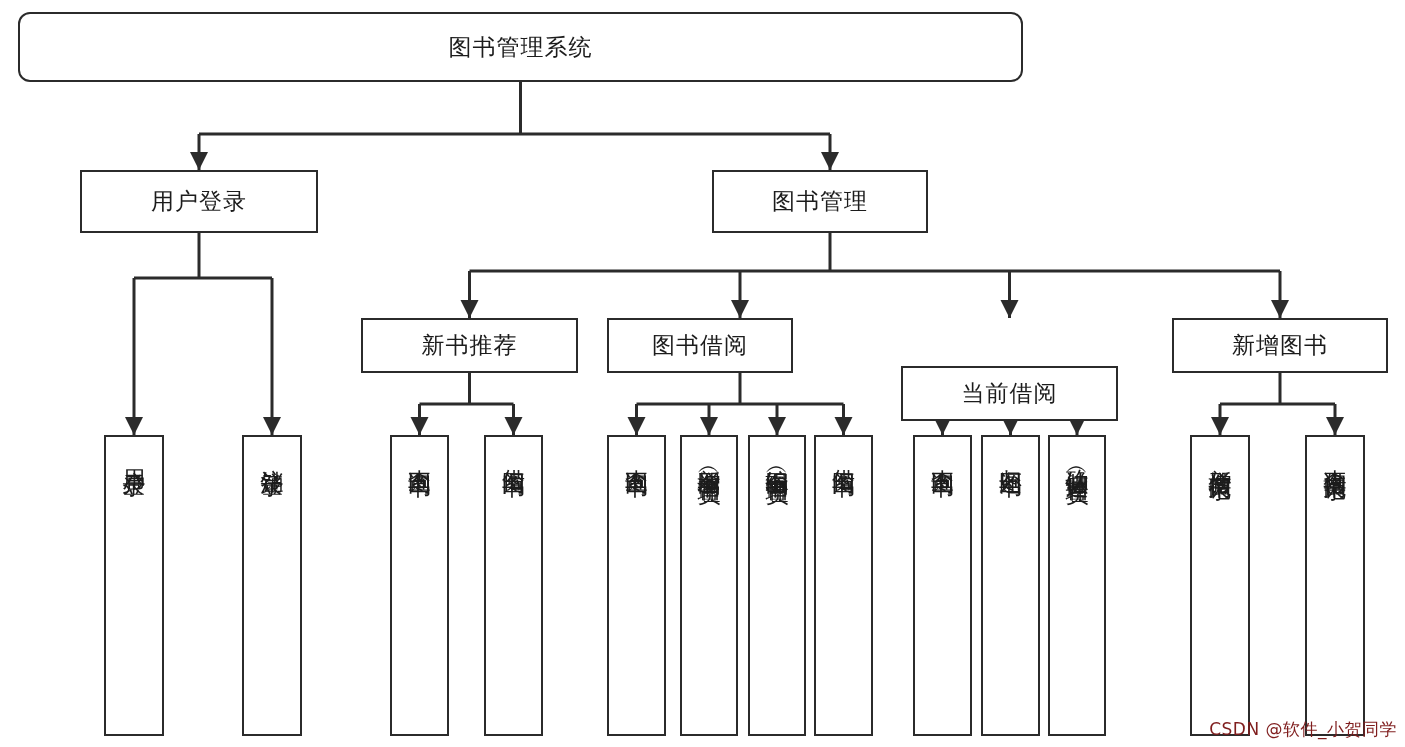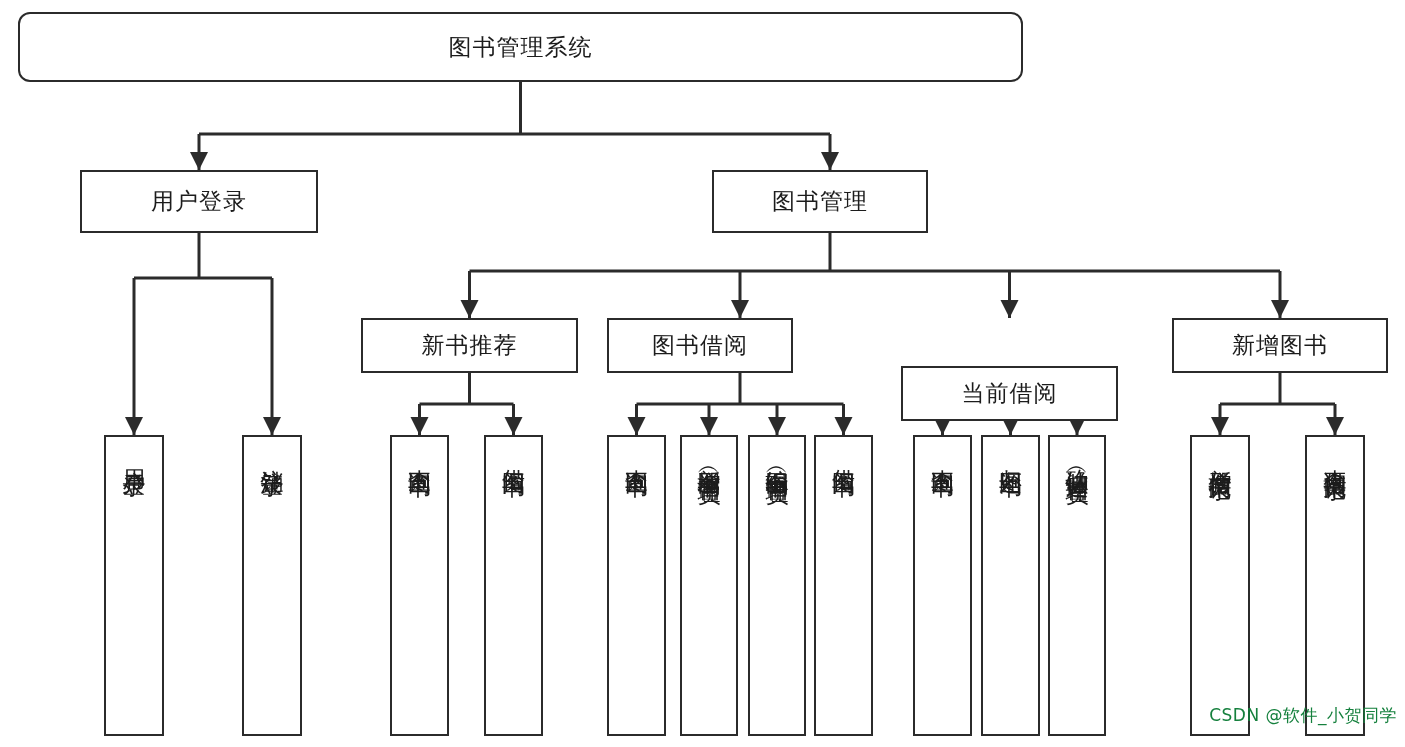--- a/index.html
+++ b/index.html
@@ -52,23 +52,23 @@
     letter-spacing: 2px;
     white-space: nowrap;
     text-align: center;
   }
   .vert .vert-text {
     display: block;
   }
   .watermark {
     position: absolute;
     right: 8px;
-    bottom: 20px;
+    bottom: 6px;
     font-size: 17px;
-    color: #15803d;
+    color: #7f1d1d;
     letter-spacing: 0.5px;
     white-space: nowrap;
   }
 </style>
 </head>
 <body>
 
 <div id="canvas">
   <svg class="edges" id="edges" viewBox="0 0 1405 747">
       <line x1="520.5" y1="67" x2="520.5" y2="134" stroke="#2b2b2b" stroke-width="3"></line>

